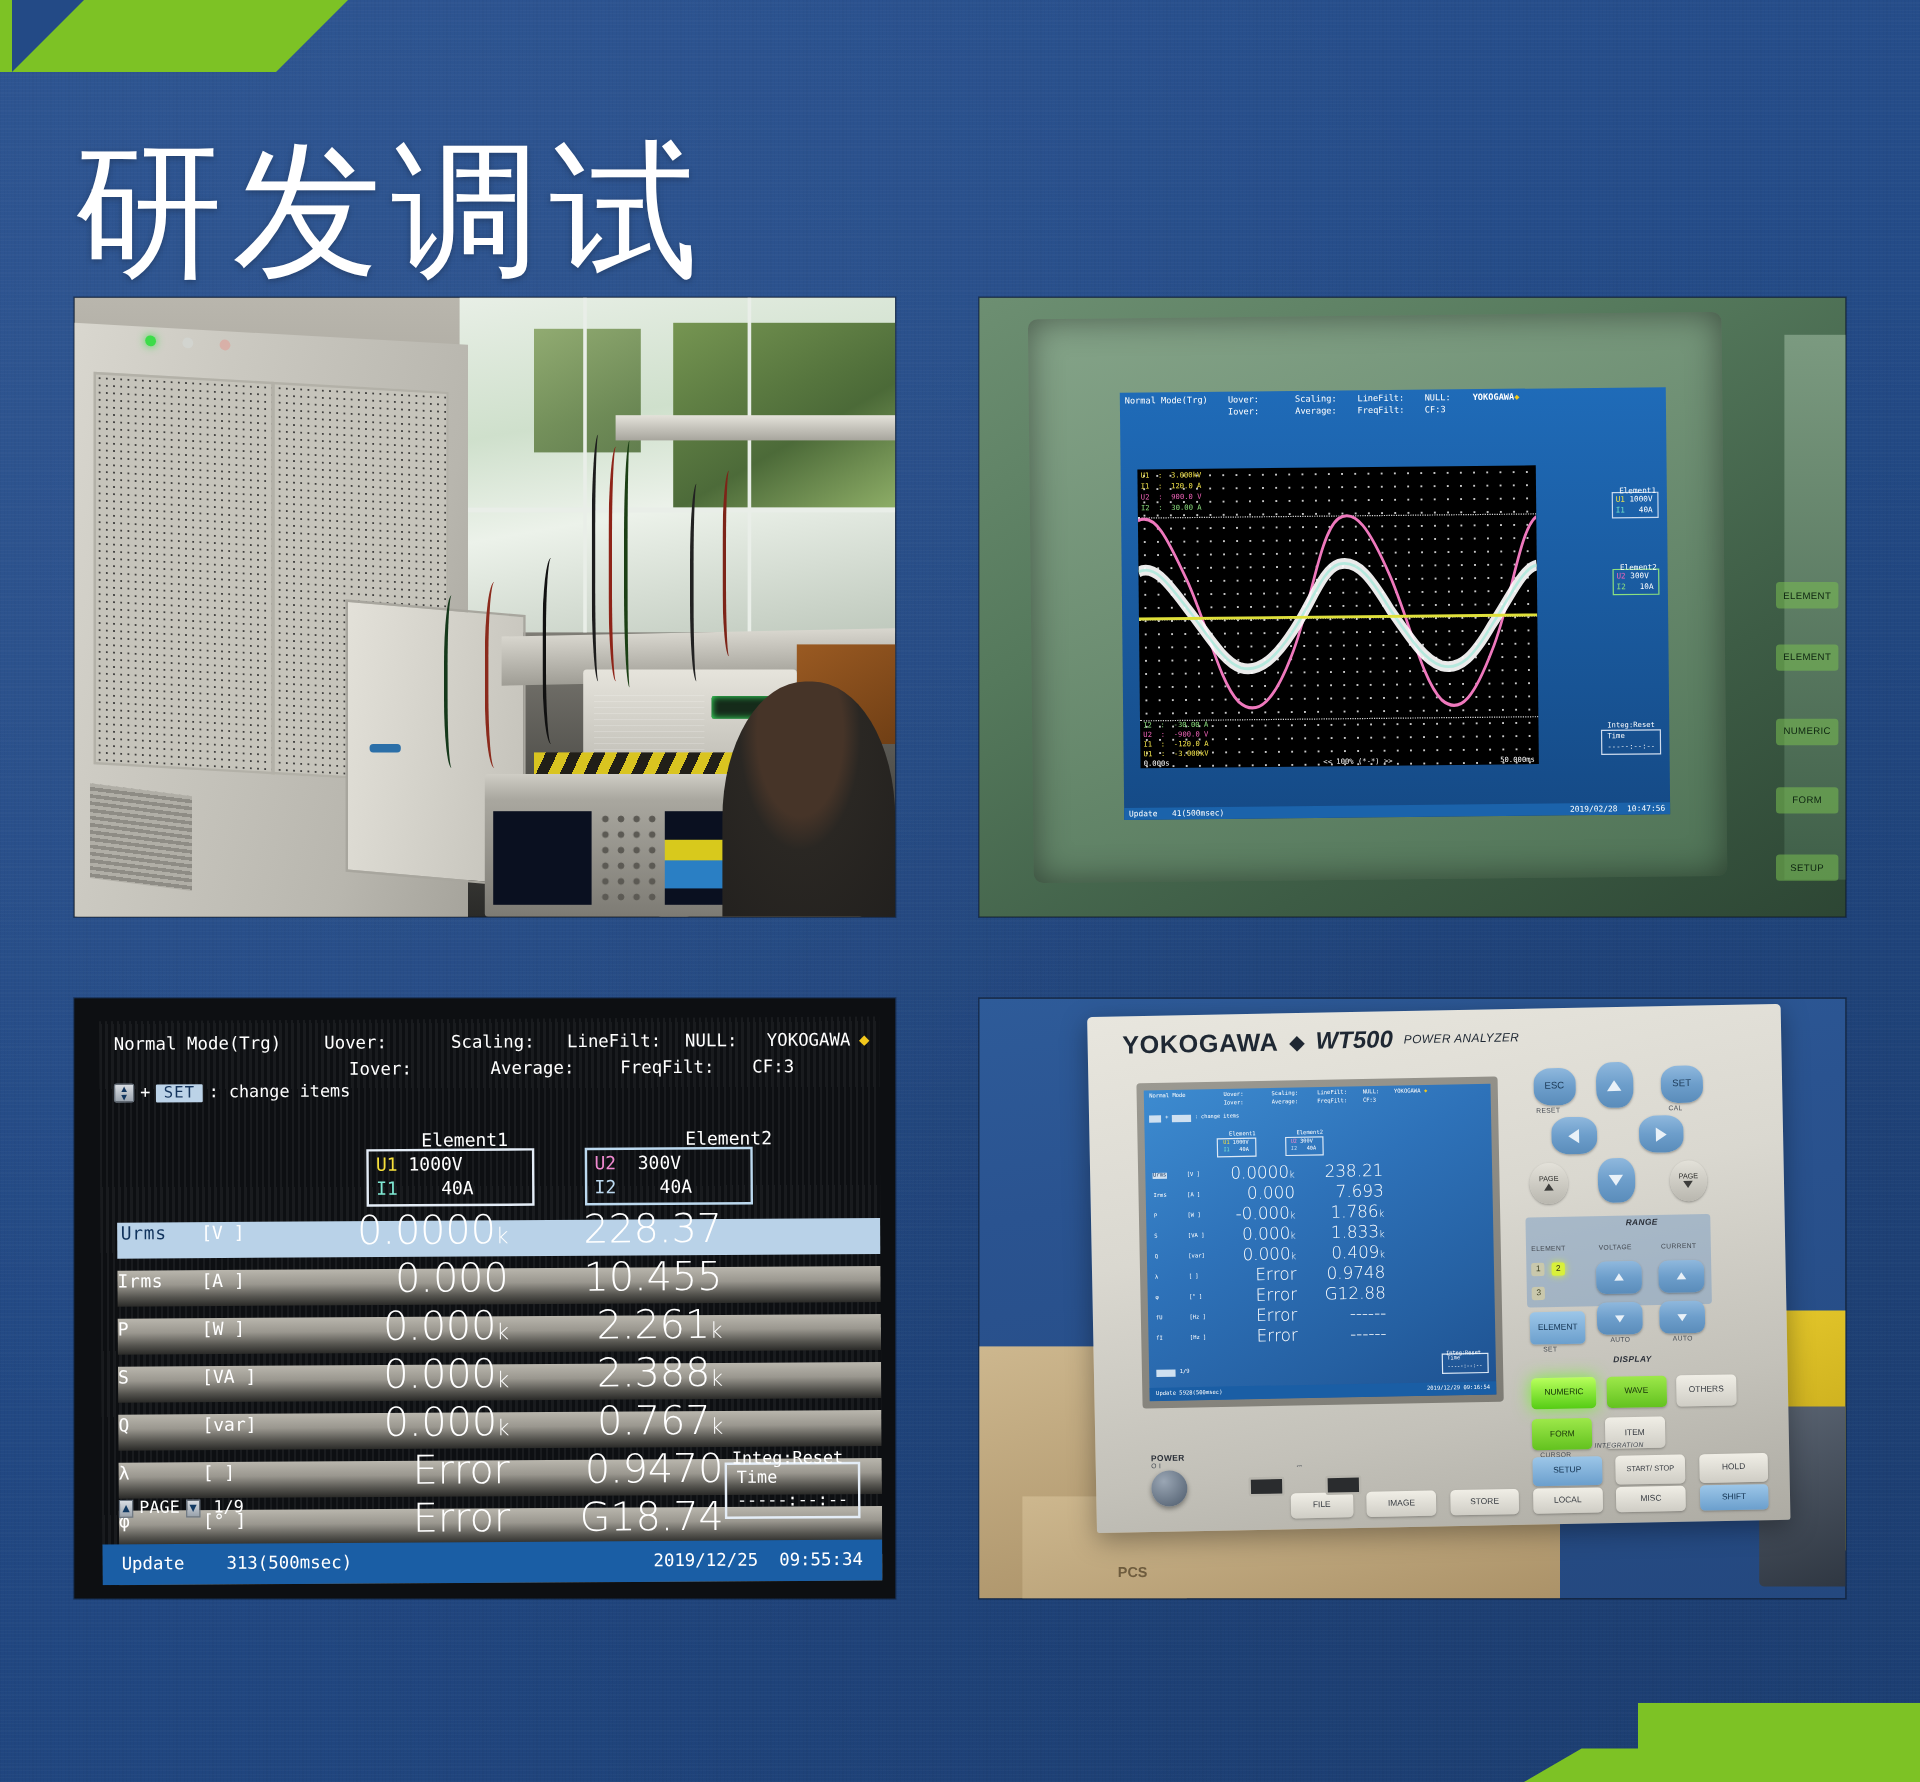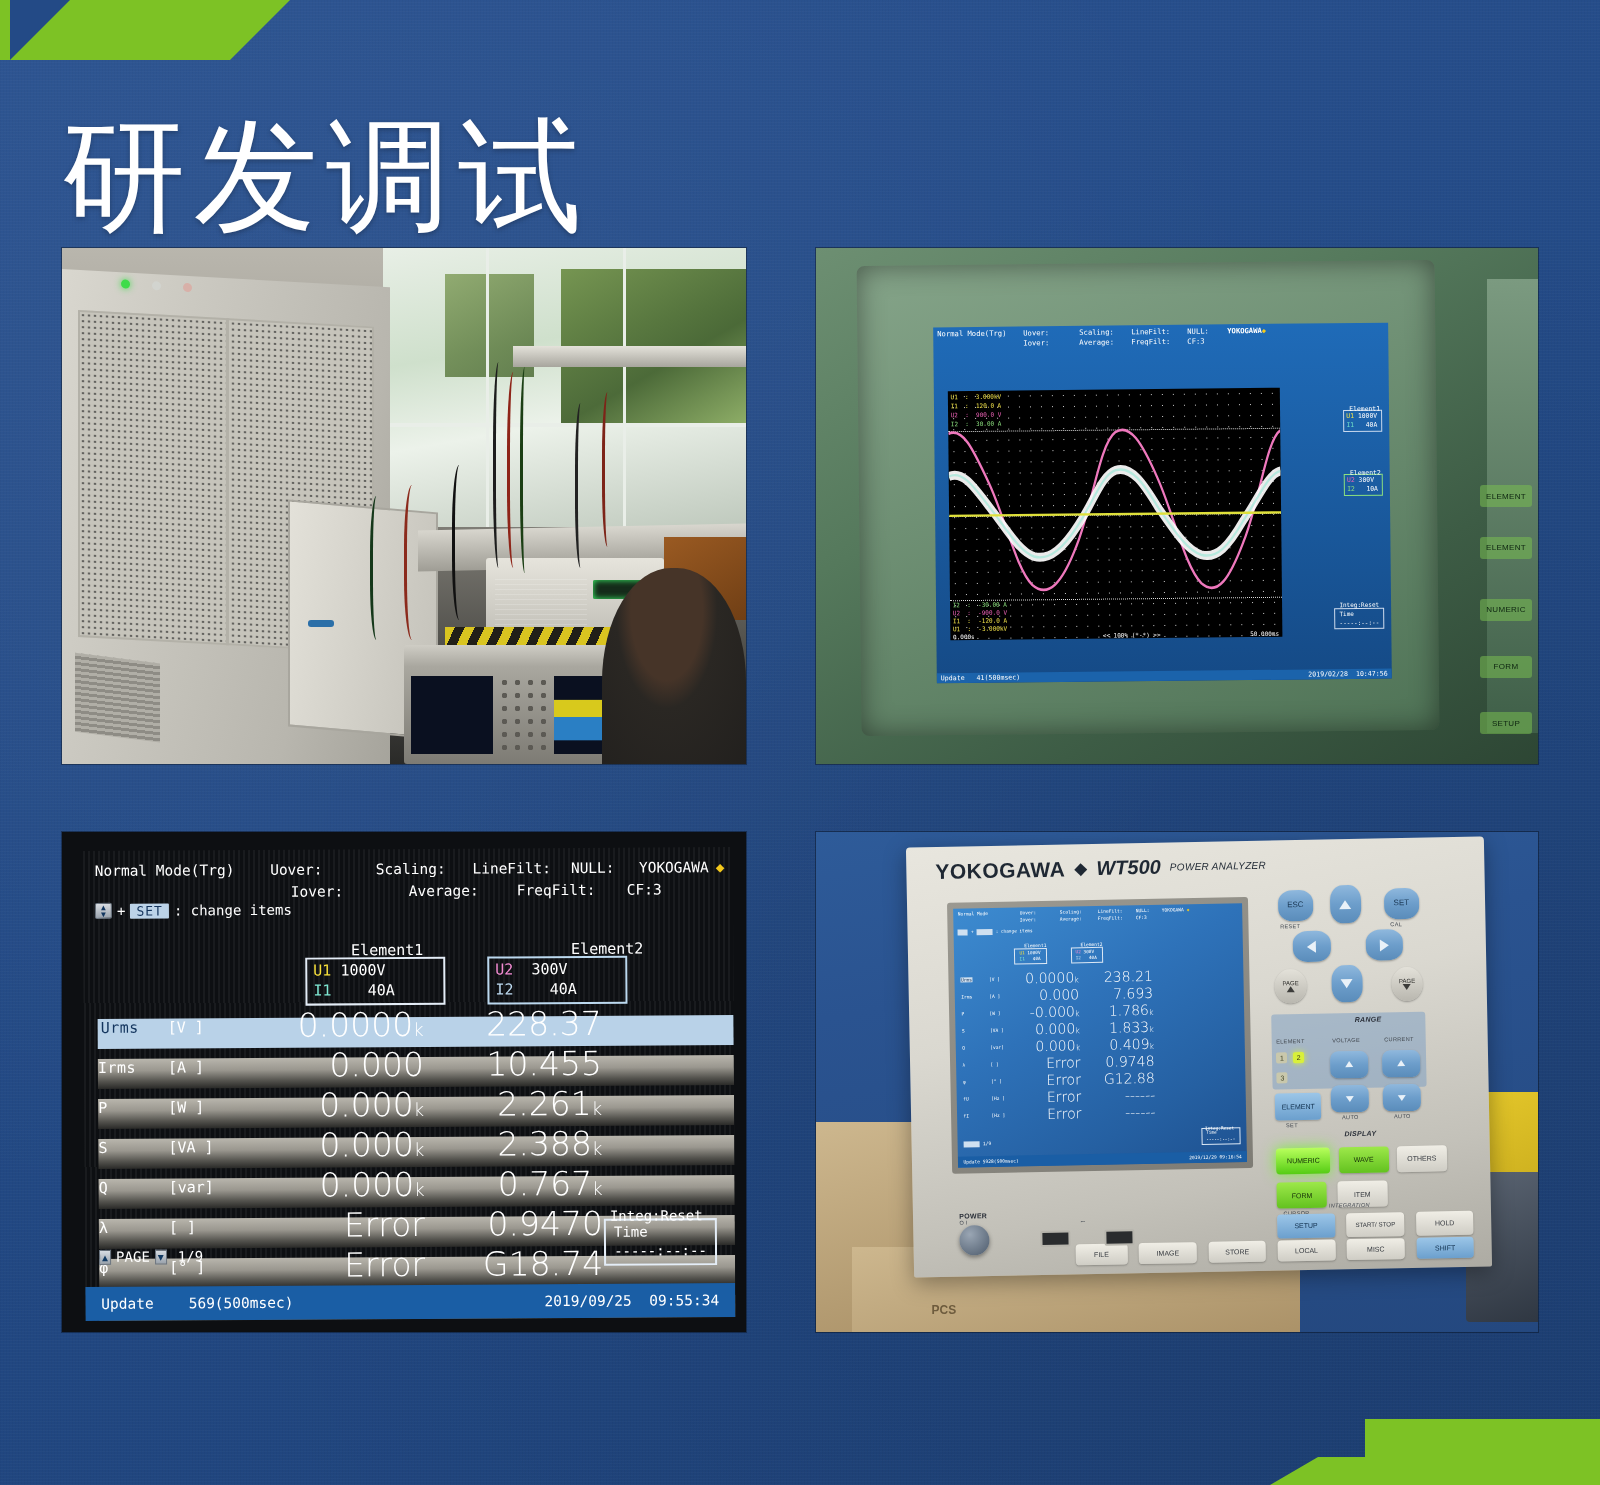--- a/index.html
+++ b/index.html
@@ -762,22 +762,22 @@
 
     <div class="num-integ">
       <div class="ttl">Integ:Reset</div>
       <div class="bx">
         <div>Time</div>
         <div>-----:--:--</div>
       </div>
     </div>
 
     <div class="num-bottom">
-      <span><span>Update</span>&nbsp;&nbsp;&nbsp;&nbsp;<span>569(500msec)</span></span>
-      <span><span>2019/09/25</span>&nbsp;&nbsp;<span>09:55:34</span></span>
+      <span><span>Update</span>&nbsp;&nbsp;&nbsp;&nbsp;<span>313(500msec)</span></span>
+      <span><span>2019/12/25</span>&nbsp;&nbsp;<span>09:55:34</span></span>
     </div>
   </div>
 </div>
 
 <div class="photo" id="photo-wt500">
   <div class="wt-dev"></div>
   <div class="carton" style="left:0;bottom:0;width:24%;height:42%"></div>
   <div class="carton" style="left:5%;bottom:0;width:62%;height:17%"></div>
   <div class="carton-txt" style="left:16%;bottom:3%">PCS</div>
   <div class="yellow-thing"></div>

